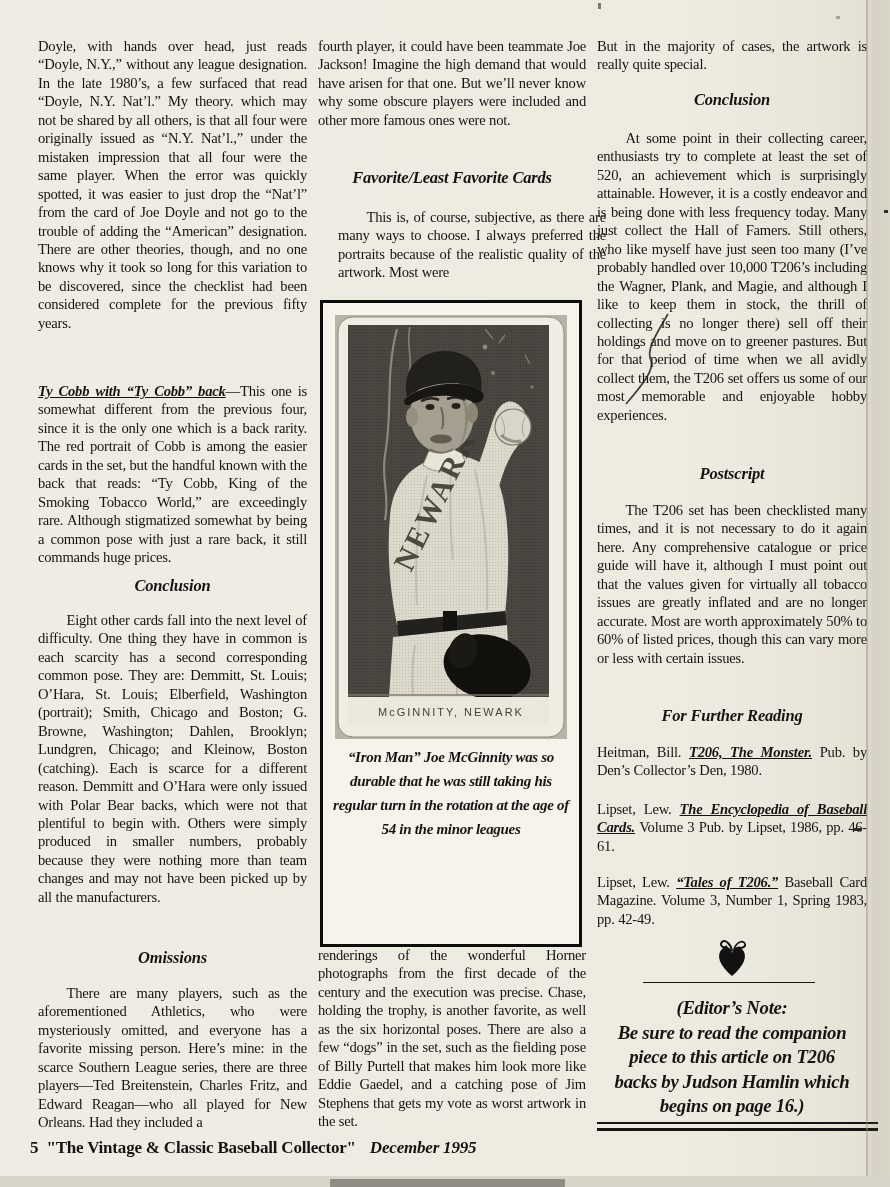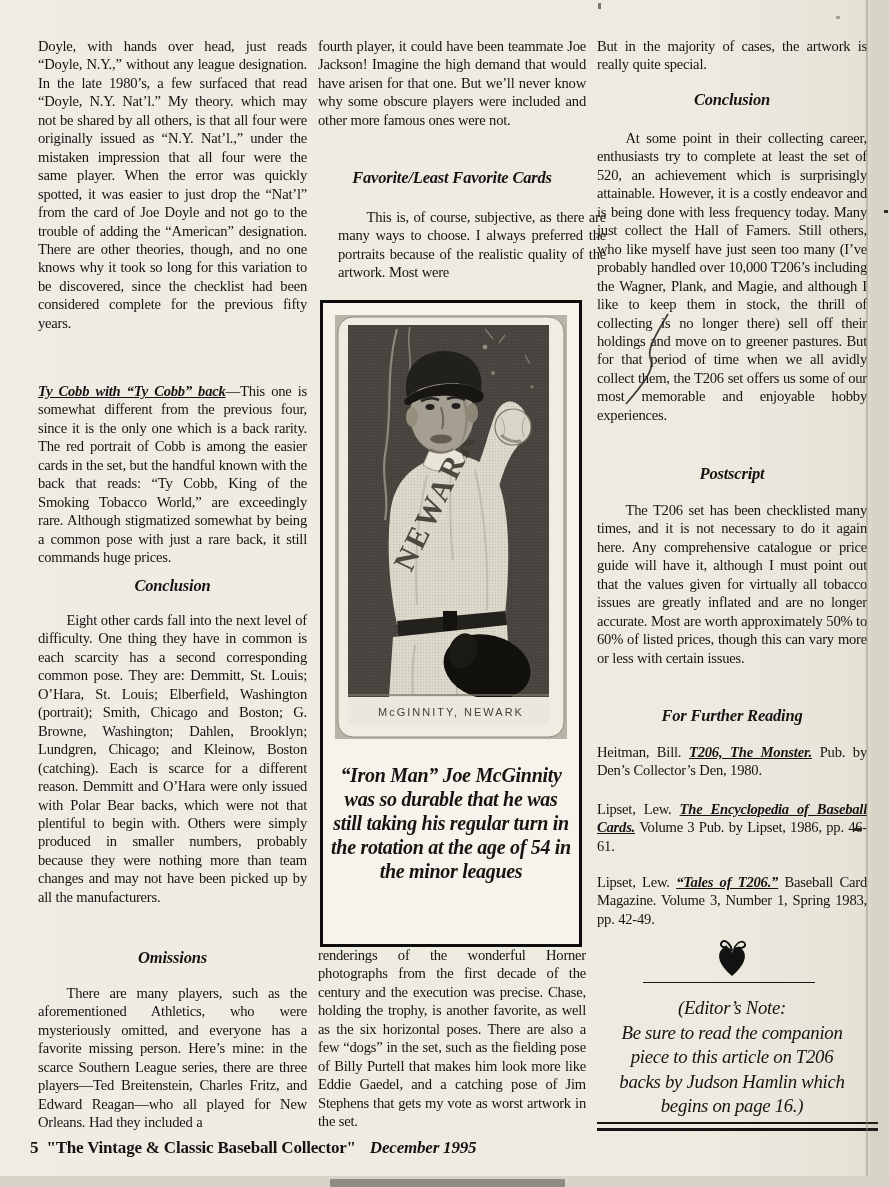--- a/index.html
+++ b/index.html
@@ -43,28 +43,28 @@
     border:3px solid #0d0d0c;background:#f6f3ea;
     padding:12px 0 0 0;
   }
   .photo-wrap{width:234px;margin:0 auto;}
   .caption-title{
     text-align:center;font-weight:bold;font-style:italic;
     font-size:27.5px;line-height:33px;margin-top:7px;letter-spacing:-0.3px;
   }
   .caption-body{
     text-align:center;font-weight:bold;font-style:italic;
-    font-size:20px;line-height:24px;margin-top:20px;letter-spacing:-0.3px;
+    font-size:15px;line-height:24px;margin-top:2px;letter-spacing:-0.3px;
     padding:0 6px;
   }
   
   .rule-thin{position:absolute;height:0;border-top:1.8px solid #161616;}
   .rule-double{position:absolute;height:4px;border-top:2px solid #141414;border-bottom:3.5px solid #141414;}
   .editor-note{
-    text-align:center;font-weight:normal;font-style:italic;
+    text-align:center;font-weight:bold;font-style:italic;
     font-size:18.8px;line-height:24.5px;letter-spacing:-0.3px;
     white-space:pre-line;
   }
   .fleuron{position:absolute;left:50%;transform:translateX(-50%);}
   
   .footer{
     position:absolute;left:30px;top:1138px;width:700px;
     font-size:17px;font-weight:bold;letter-spacing:-0.2px;
   }
   .footer .date{font-style:italic;margin-left:10px;}

